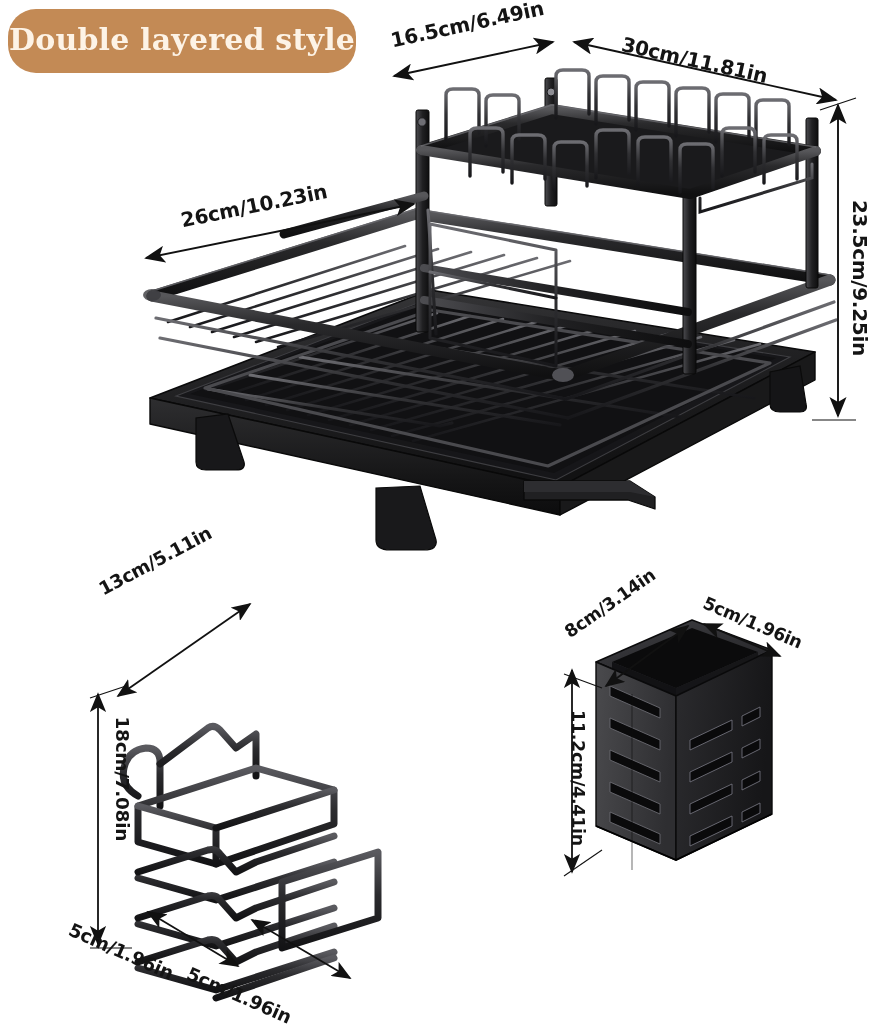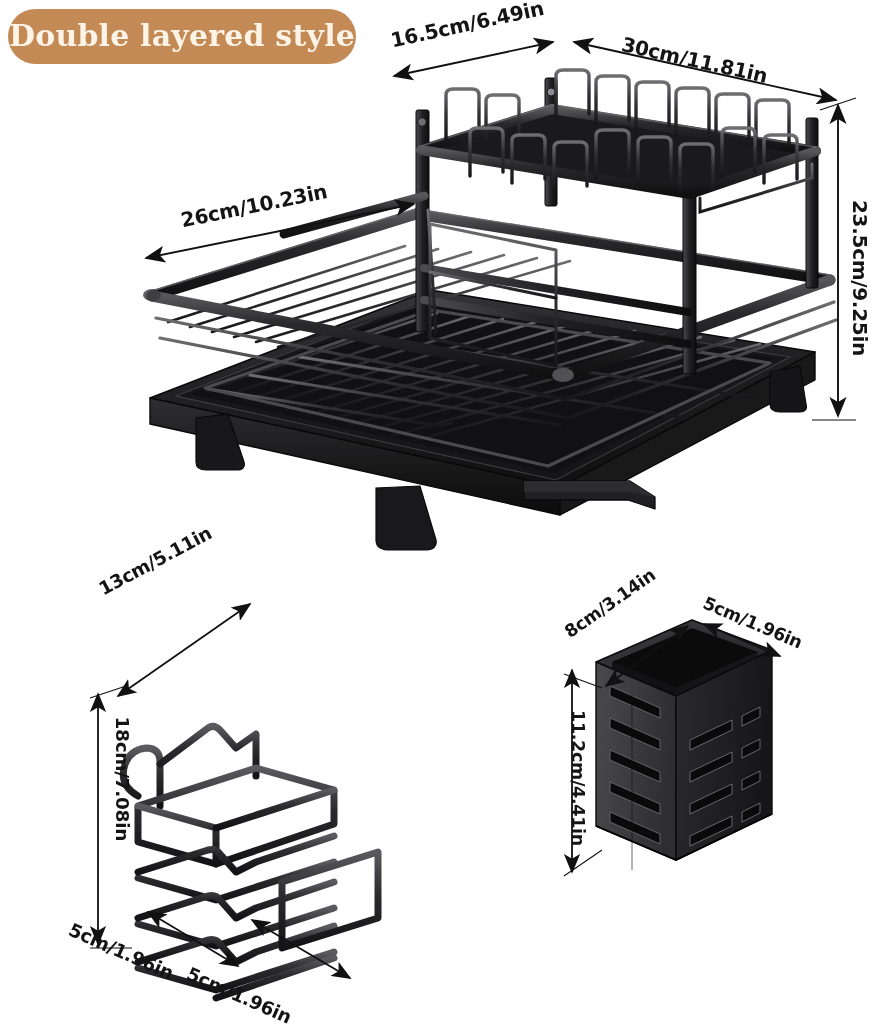--- a/index.html
+++ b/index.html
@@ -23,21 +23,21 @@
     width: 876px;
     height: 1024px;
   }
 
   
   #badge {
     position: absolute;
     left: 8px;
     top: 9px;
     width: 348px;
-    height: 55px;
+    height: 64px;
     border-radius: 28px;
     background: #c38a55;
     display: flex;
     align-items: center;
     justify-content: center;
     box-sizing: border-box;
     text-align: right;
   }
   #badge .badge-text {
     font-family: "DejaVu Serif", "Liberation Serif", serif;

